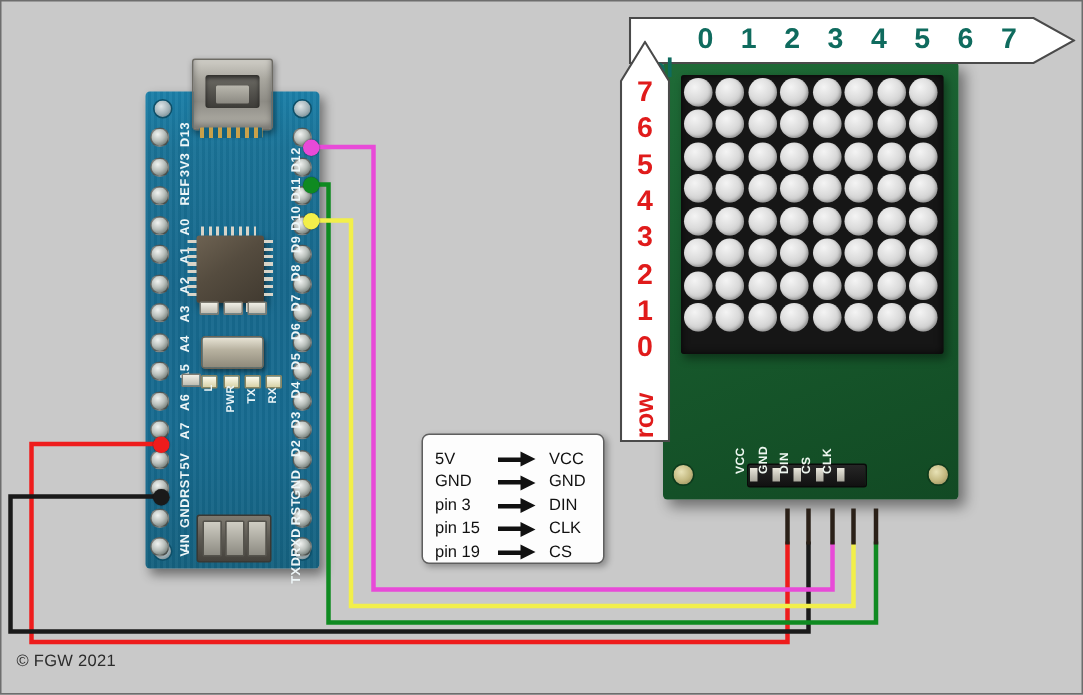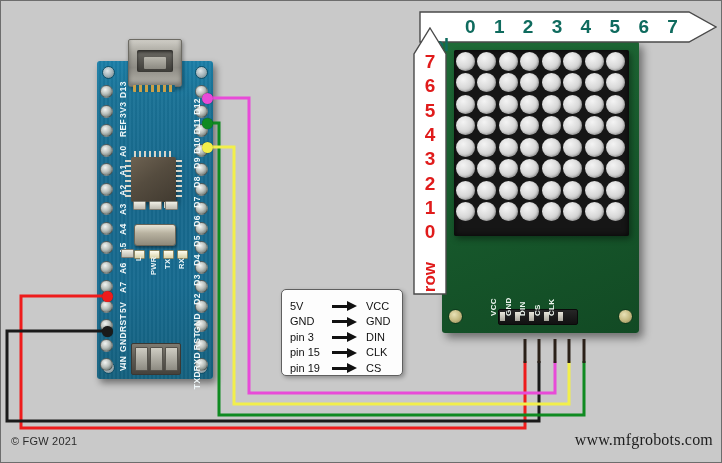--- a/index.html
+++ b/index.html
@@ -545,15 +545,14 @@
         </div>
         <div class="lrow" style="top: 70px;">
           <div class="lfrom">pin 19</div>
           <div class="larrow"></div>
           <div class="lto">CS</div>
         </div>
       </div>
   </div>
 
   <div id="copyright" class="abs">© FGW 2021</div>
-  <div id="website" class="abs">www.mfgrobots.com</div>
 
 </div>
 
 </body></html>

